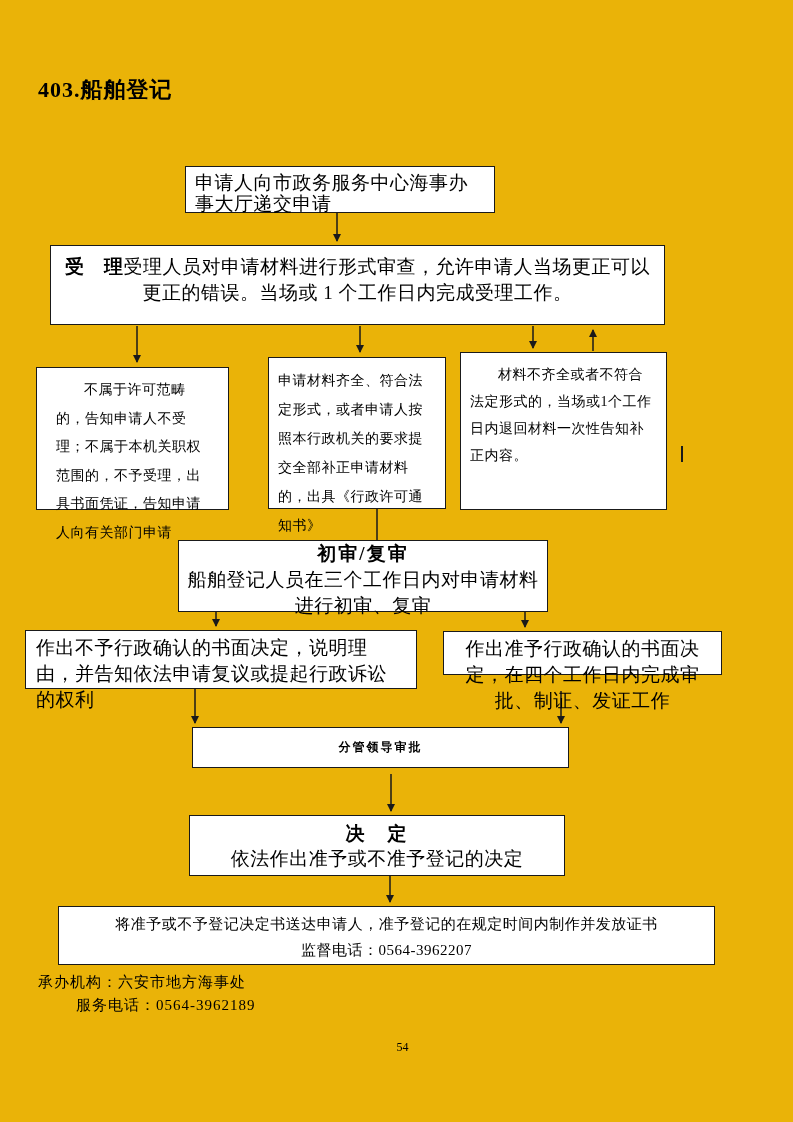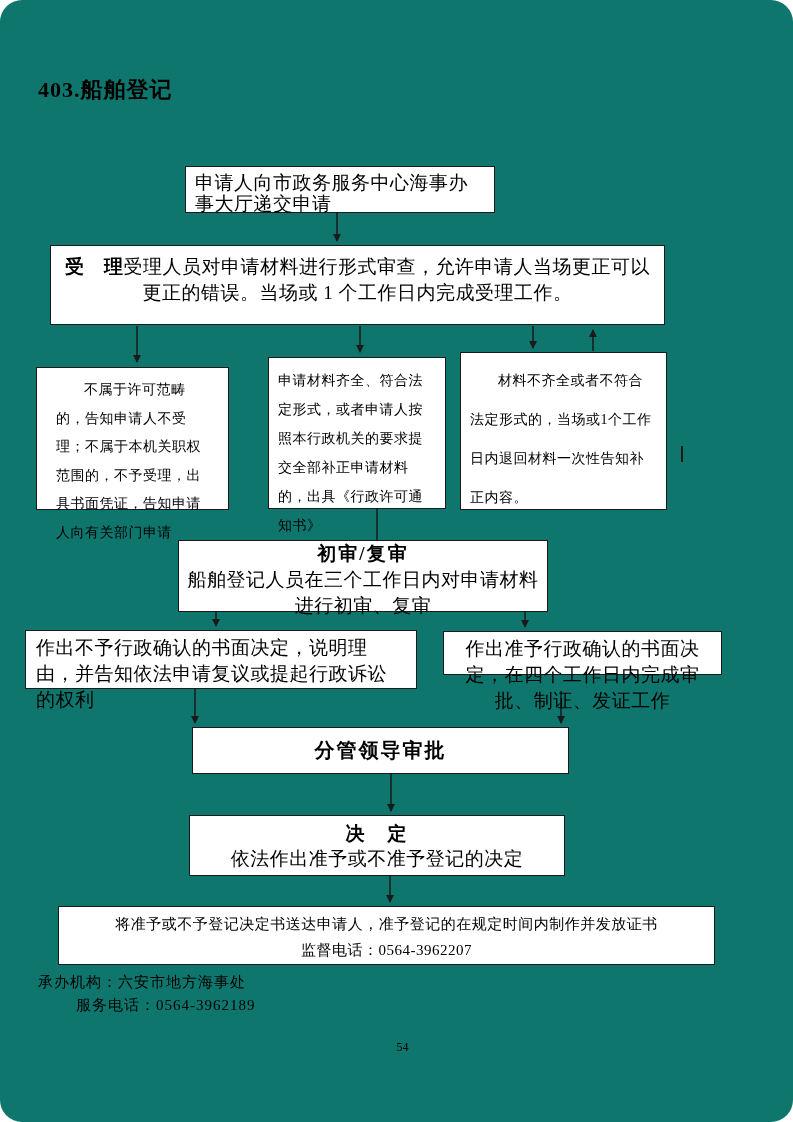--- a/index.html
+++ b/index.html
@@ -3,23 +3,22 @@
 <meta charset="utf-8">
 <style>
   * { margin: 0; padding: 0; box-sizing: border-box; }
   html, body { background: #ffffff; }
   body { font-family: "Liberation Serif", "DejaVu Serif", serif; color: #000; }
   .page {
     position: relative;
     width: 793px;
     height: 1122px;
     margin: 0 auto;
-    background: #0f766e;
+    background: #eab308;
     overflow: hidden;
-    border-radius: 22px;
   }
   .doc-title {
     position: absolute;
     left: 38px; top: 75px;
     font-size: 22px;
     font-weight: bold;
     letter-spacing: 1px;
   }
   .fc-box {
     position: absolute;
@@ -31,25 +30,25 @@
   }
   .pad { padding: 5px 9px; }
   .center { text-align: center; }
   .vcenter { display: flex; flex-direction: column; justify-content: center; }
   .indent { text-indent: 2em; }
   .bold { font-weight: bold; }
   .box-a { left: 185px; top: 166px; width: 310px; height: 47px; }
   .box-b { left: 50px;  top: 245px; width: 615px; height: 80px; line-height: 26px; text-align: center; padding: 8px 12px; }
   .box-c { left: 36px;  top: 367px; width: 193px; height: 143px; line-height: 28.5px; font-size: 14px; padding: 8px 19px; }
   .box-d { left: 268px; top: 357px; width: 178px; height: 152px; line-height: 29px; font-size: 14px; padding: 8px 9px; }
-  .box-e { left: 460px; top: 352px; width: 207px; height: 158px; line-height: 39px; font-size: 14px; padding: 8px 9px; }
+  .box-e { left: 460px; top: 352px; width: 207px; height: 158px; line-height: 27px; font-size: 14px; padding: 8px 9px; }
   .box-f { left: 178px; top: 540px; width: 370px; height: 72px; line-height: 26px; }
   .box-g { left: 25px;  top: 630px; width: 392px; height: 59px; line-height: 26px; padding: 4px 10px; }
   .box-h { left: 411px; top: 631px; width: 279px; height: 44px; line-height: 26px; padding: 4px 8px; text-align: center; margin-left: 32px; }
-  .box-i { left: 192px; top: 727px; width: 377px; height: 47px; font-size: 20px; }
+  .box-i { left: 192px; top: 727px; width: 377px; height: 41px; font-size: 12px; }
   .box-j { left: 189px; top: 815px; width: 376px; height: 61px; line-height: 25px; padding-top: 5px; }
   .box-k { left: 58px;  top: 906px; width: 657px; height: 59px; font-size: 15px; line-height: 26px; padding-top: 4px; }
   .title-line { font-weight: bold; letter-spacing: 2px; }
   .footer-agency { position: absolute; left: 38px; top: 973px; font-size: 15px; letter-spacing: 1px; }
   .footer-phone  { position: absolute; left: 76px; top: 996px; font-size: 15px; letter-spacing: 1px; }
   .page-number { position: absolute; left: 0; top: 1040px; width: 100%; text-align: center; font-size: 12px; padding-left: 12px; }
   .stray-mark { position: absolute; left: 681px; top: 446px; width: 1.5px; height: 16px; background: #1a1a1a; }
   svg.connectors {
     position: absolute;
     left: 0; top: 0;

